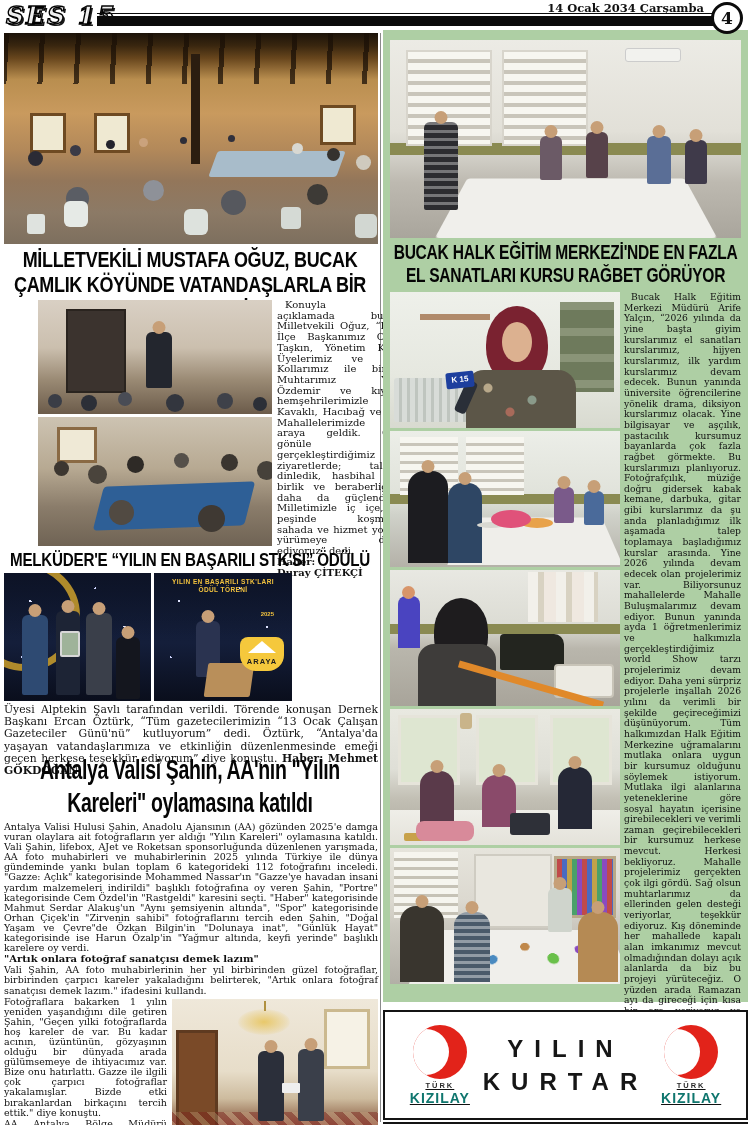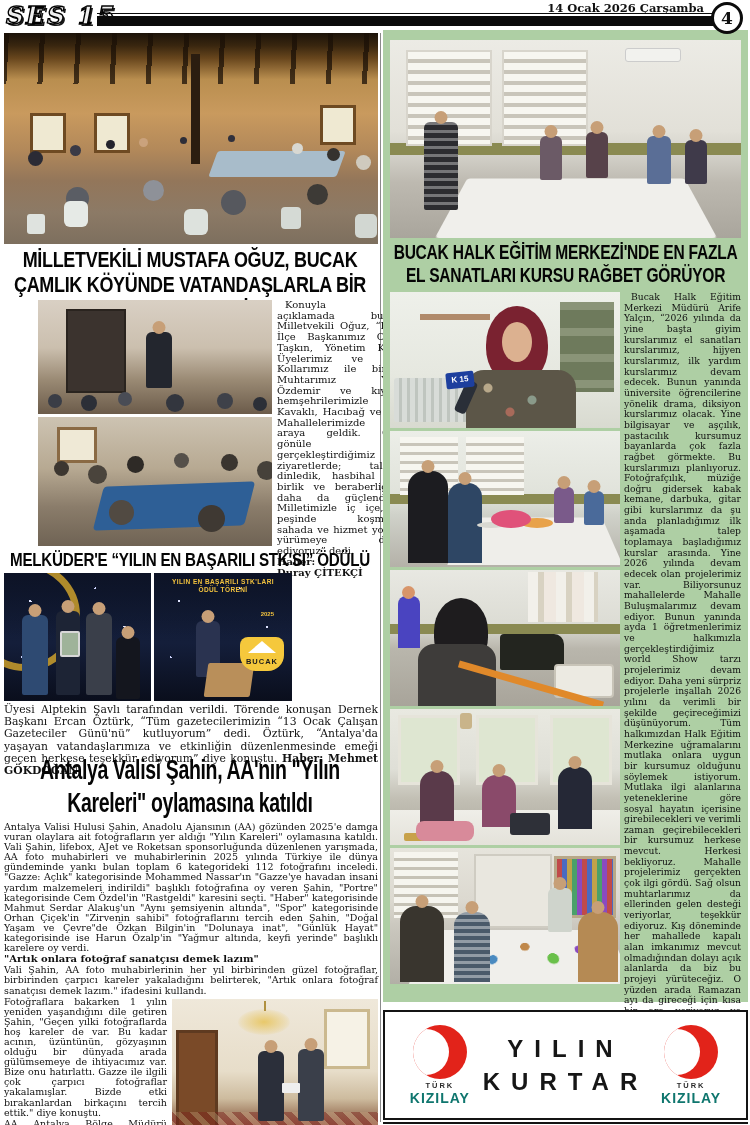--- a/index.html
+++ b/index.html
@@ -42,21 +42,21 @@
   .gb-row{display:flex;gap:4px;}
   .gb-photos{width:230px;display:flex;flex-direction:column;gap:3px;}
   .gb-text{flex:1;font-size:9.2px;line-height:10.65px;text-align:justify;}
   .gb-text p{margin:0;text-indent:7px;}
   .gb-byline{font-weight:700;margin-top:2px;}
   
   .adbox{position:absolute;left:383px;top:1010px;width:365px;height:110px;background:#fff;
          border:2px solid #141414;box-sizing:border-box;display:flex;align-items:center;justify-content:space-between;
          padding:0 12px;}
   .brule{position:absolute;left:383px;top:1122px;width:365px;height:2px;background:#141414;}
-  .klogo{width:86px;text-align:center;}
+  .klogo{width:86px;text-align:center;text-decoration:underline;}
   .crescent{position:relative;width:54px;height:54px;margin:0 auto;border-radius:50%;background:#e2231a;overflow:hidden;}
   .crescent::before{content:'';position:absolute;left:-10px;top:4px;width:46px;height:46px;border-radius:50%;background:#fff;}
   .klogo .t1{font:700 7.5px "Liberation Sans",sans-serif;letter-spacing:2px;color:#2b2b2b;margin-top:2px;}
   .klogo .t2{font:800 14px "Liberation Sans",sans-serif;letter-spacing:1px;color:#0f766e;}
   .adtext{flex:1;text-align:center;font-family:"Liberation Sans",sans-serif;font-weight:700;
           font-size:24px;line-height:33px;letter-spacing:11px;color:#161616;}
   
   .ph{position:relative;overflow:hidden;background:#999;}
   .man{position:absolute;border-radius:6px 6px 2px 2px;background:#232a3a;}
   .man::before{content:'';position:absolute;top:-11px;left:50%;transform:translateX(-50%);
@@ -228,21 +228,21 @@
   .ph11 .man.m4{right:2px;top:64px;width:40px;height:70px;background:#b58a54;border-radius:16px 16px 0 0;}
 </style>
 </head>
 <body>
 
 <div id="page">
 
   <div class="masthead">SES 15</div>
   <div class="head-bar-thin"></div>
   <div class="head-bar"></div>
-  <div class="head-date">14 Ocak 2026 Çarşamba</div>
+  <div class="head-date">14 Ocak 2034 Çarşamba</div>
   <div class="page-num">4</div>
   <div class="vrule"></div>
 
   <div class="ph ph1">
     <i class="win winA"></i>
     <i class="win winB"></i>
     <i class="win winC"></i>
     <i class="tbl"></i>
     <i class="heads"></i>
     <i class="chairs"></i>
@@ -281,21 +281,21 @@
     </div>
     <div class="ph ph5">
       <div class="scr">
         <span>YILIN EN BAŞARILI STK'LARI</span><br>
         <span>ÖDÜL TÖRENİ</span>
       </div>
       <div class="yr">2025</div>
       <i class="man"></i>
       <i class="podium"></i>
       <div class="book">
-        <span>BUCAK</span>
+        <span>ARAYA</span>
       </div>
     </div>
   </div>
   <div class="art2-bottom">
     <span>Üyesi Alptekin Şavlı tarafından verildi. Törende konuşan Dernek Başkanı Ercan Öztürk, “Tüm gazetecilerimizin “13 Ocak Çalışan Gazeteciler Günü'nü” kutluyorum” dedi. Öztürk, “Antalya'da yaşayan vatandaşlarımıza ve etkinliğin düzenlenmesinde emeği geçen herkese teşekkür ediyorum” diye konuştu.</span>
     <span class="byline">Haber: Mehmet GÖKDOĞAN</span>
   </div>
 
   <div class="hl h3">Antalya Valisi Şahin, AA'nın "Yılın Kareleri" oylamasına katıldı</div>
   <div class="art3">

